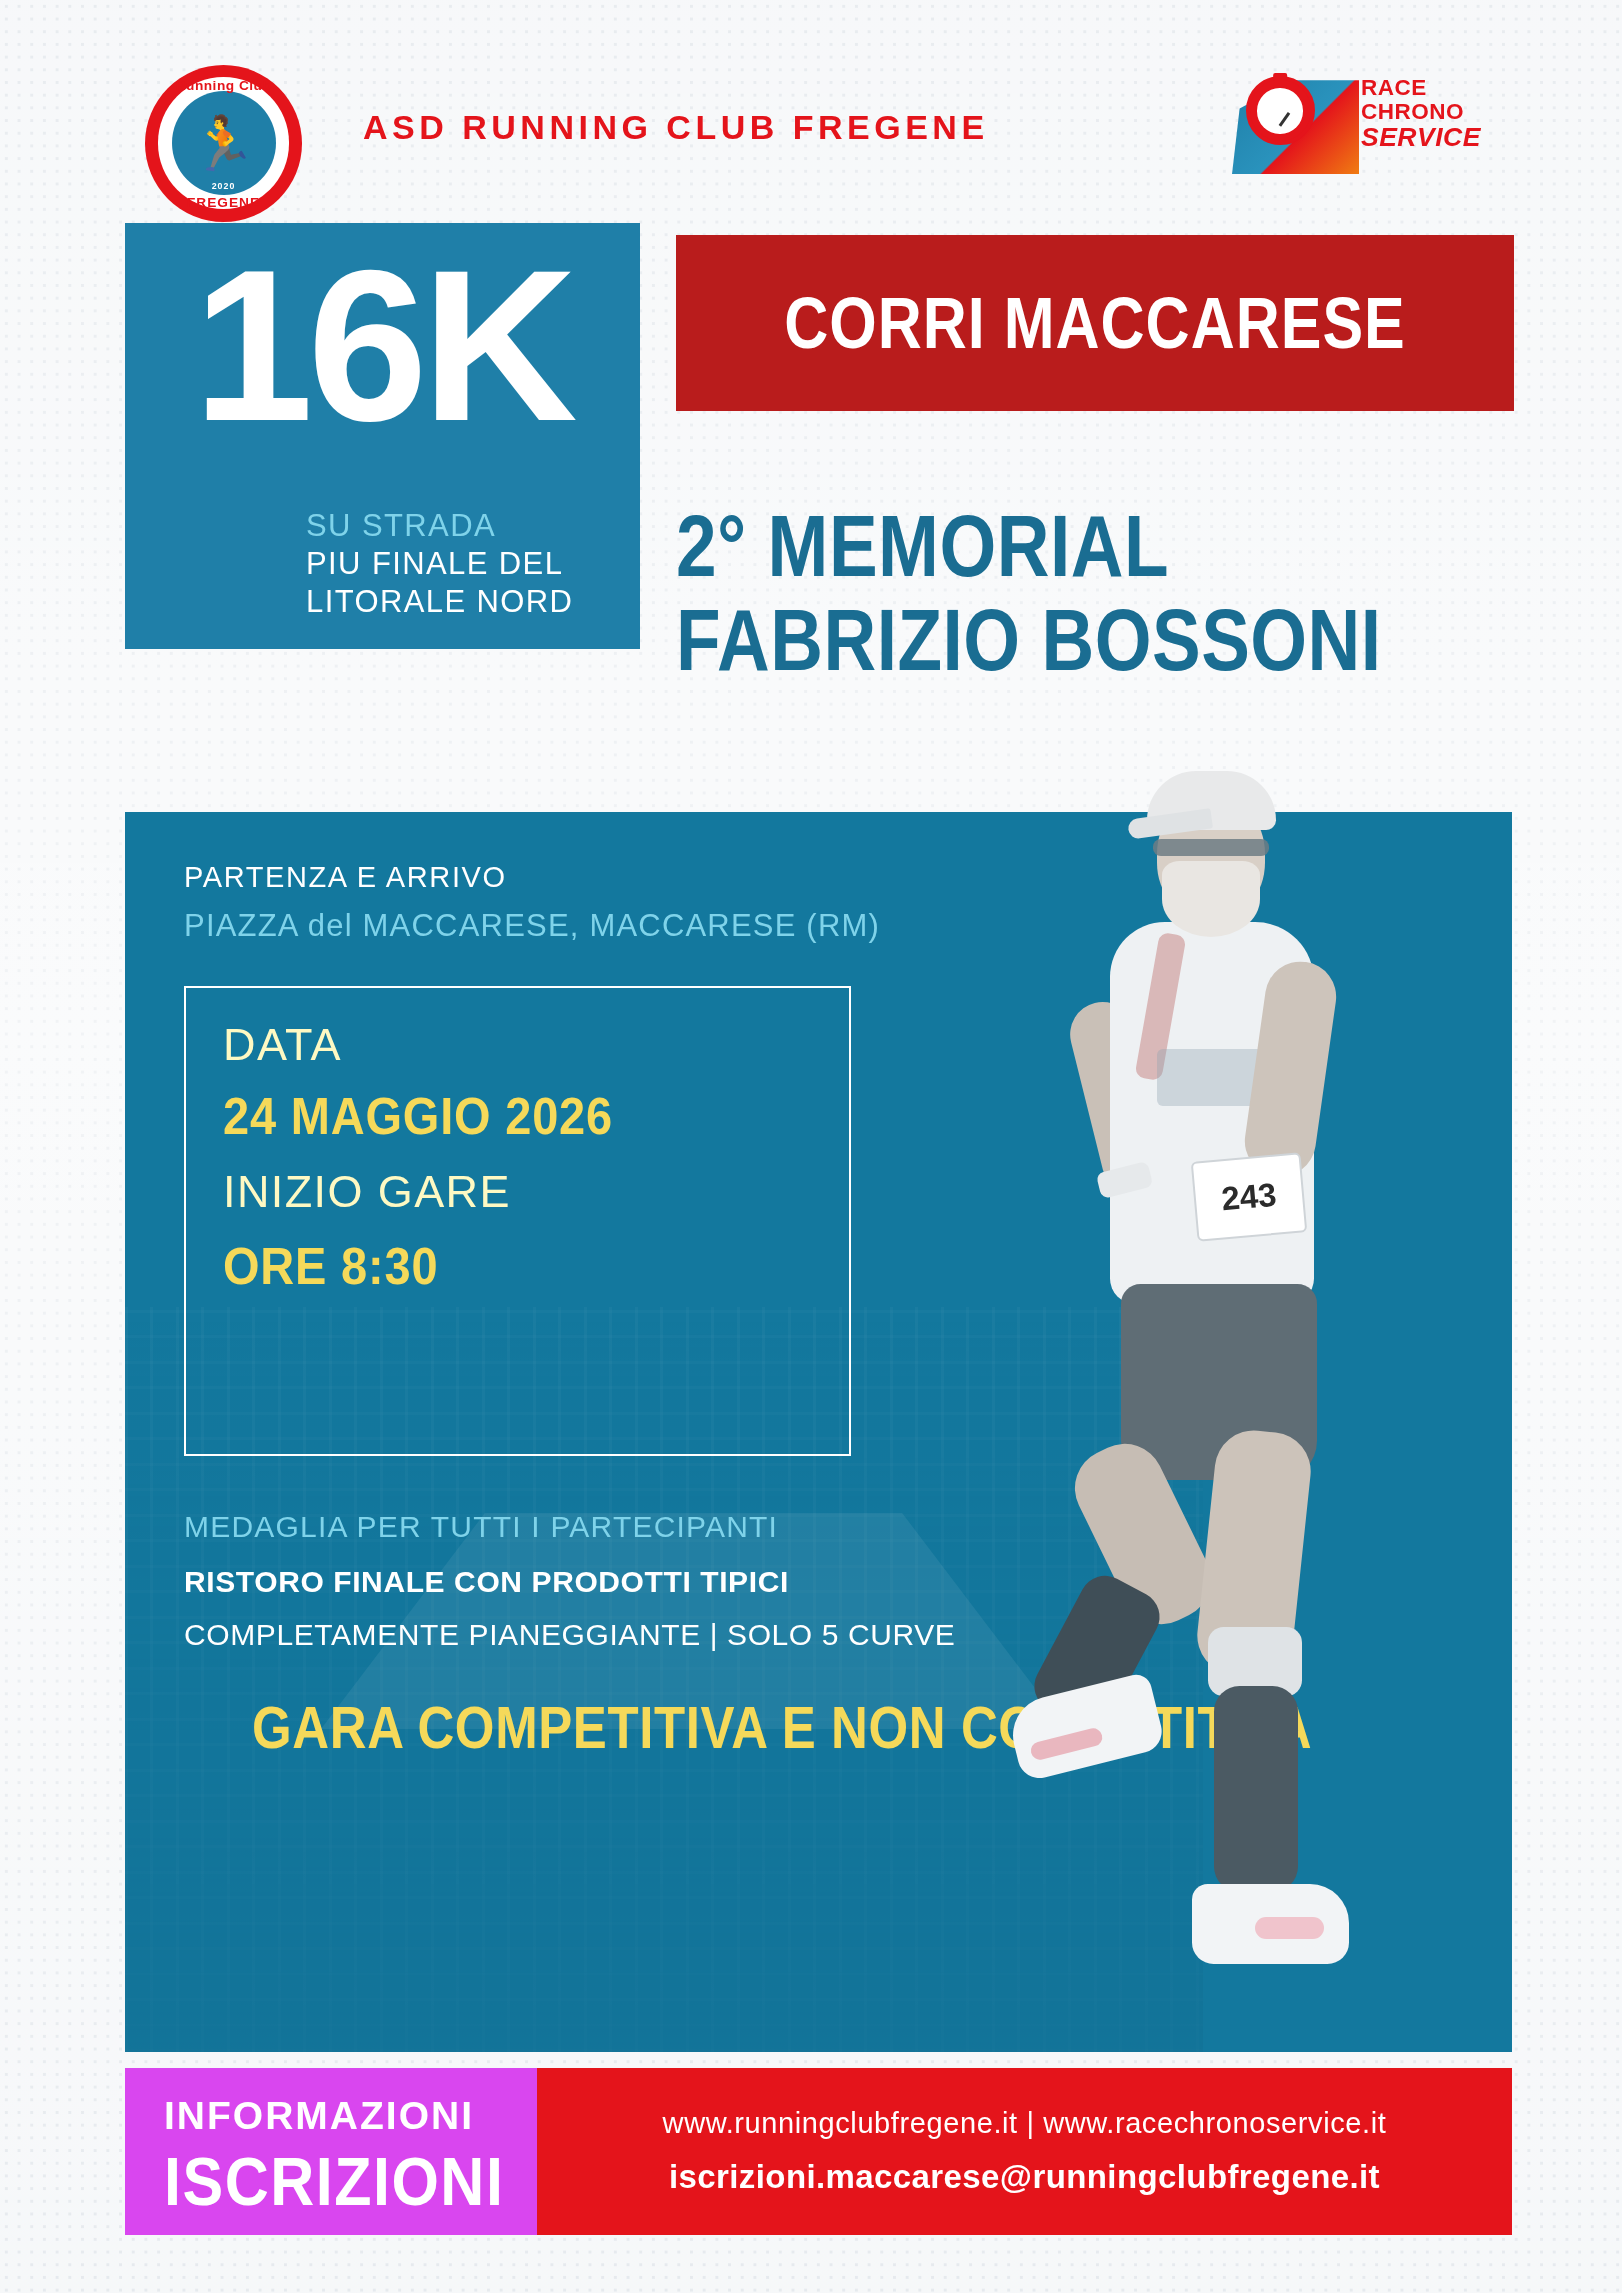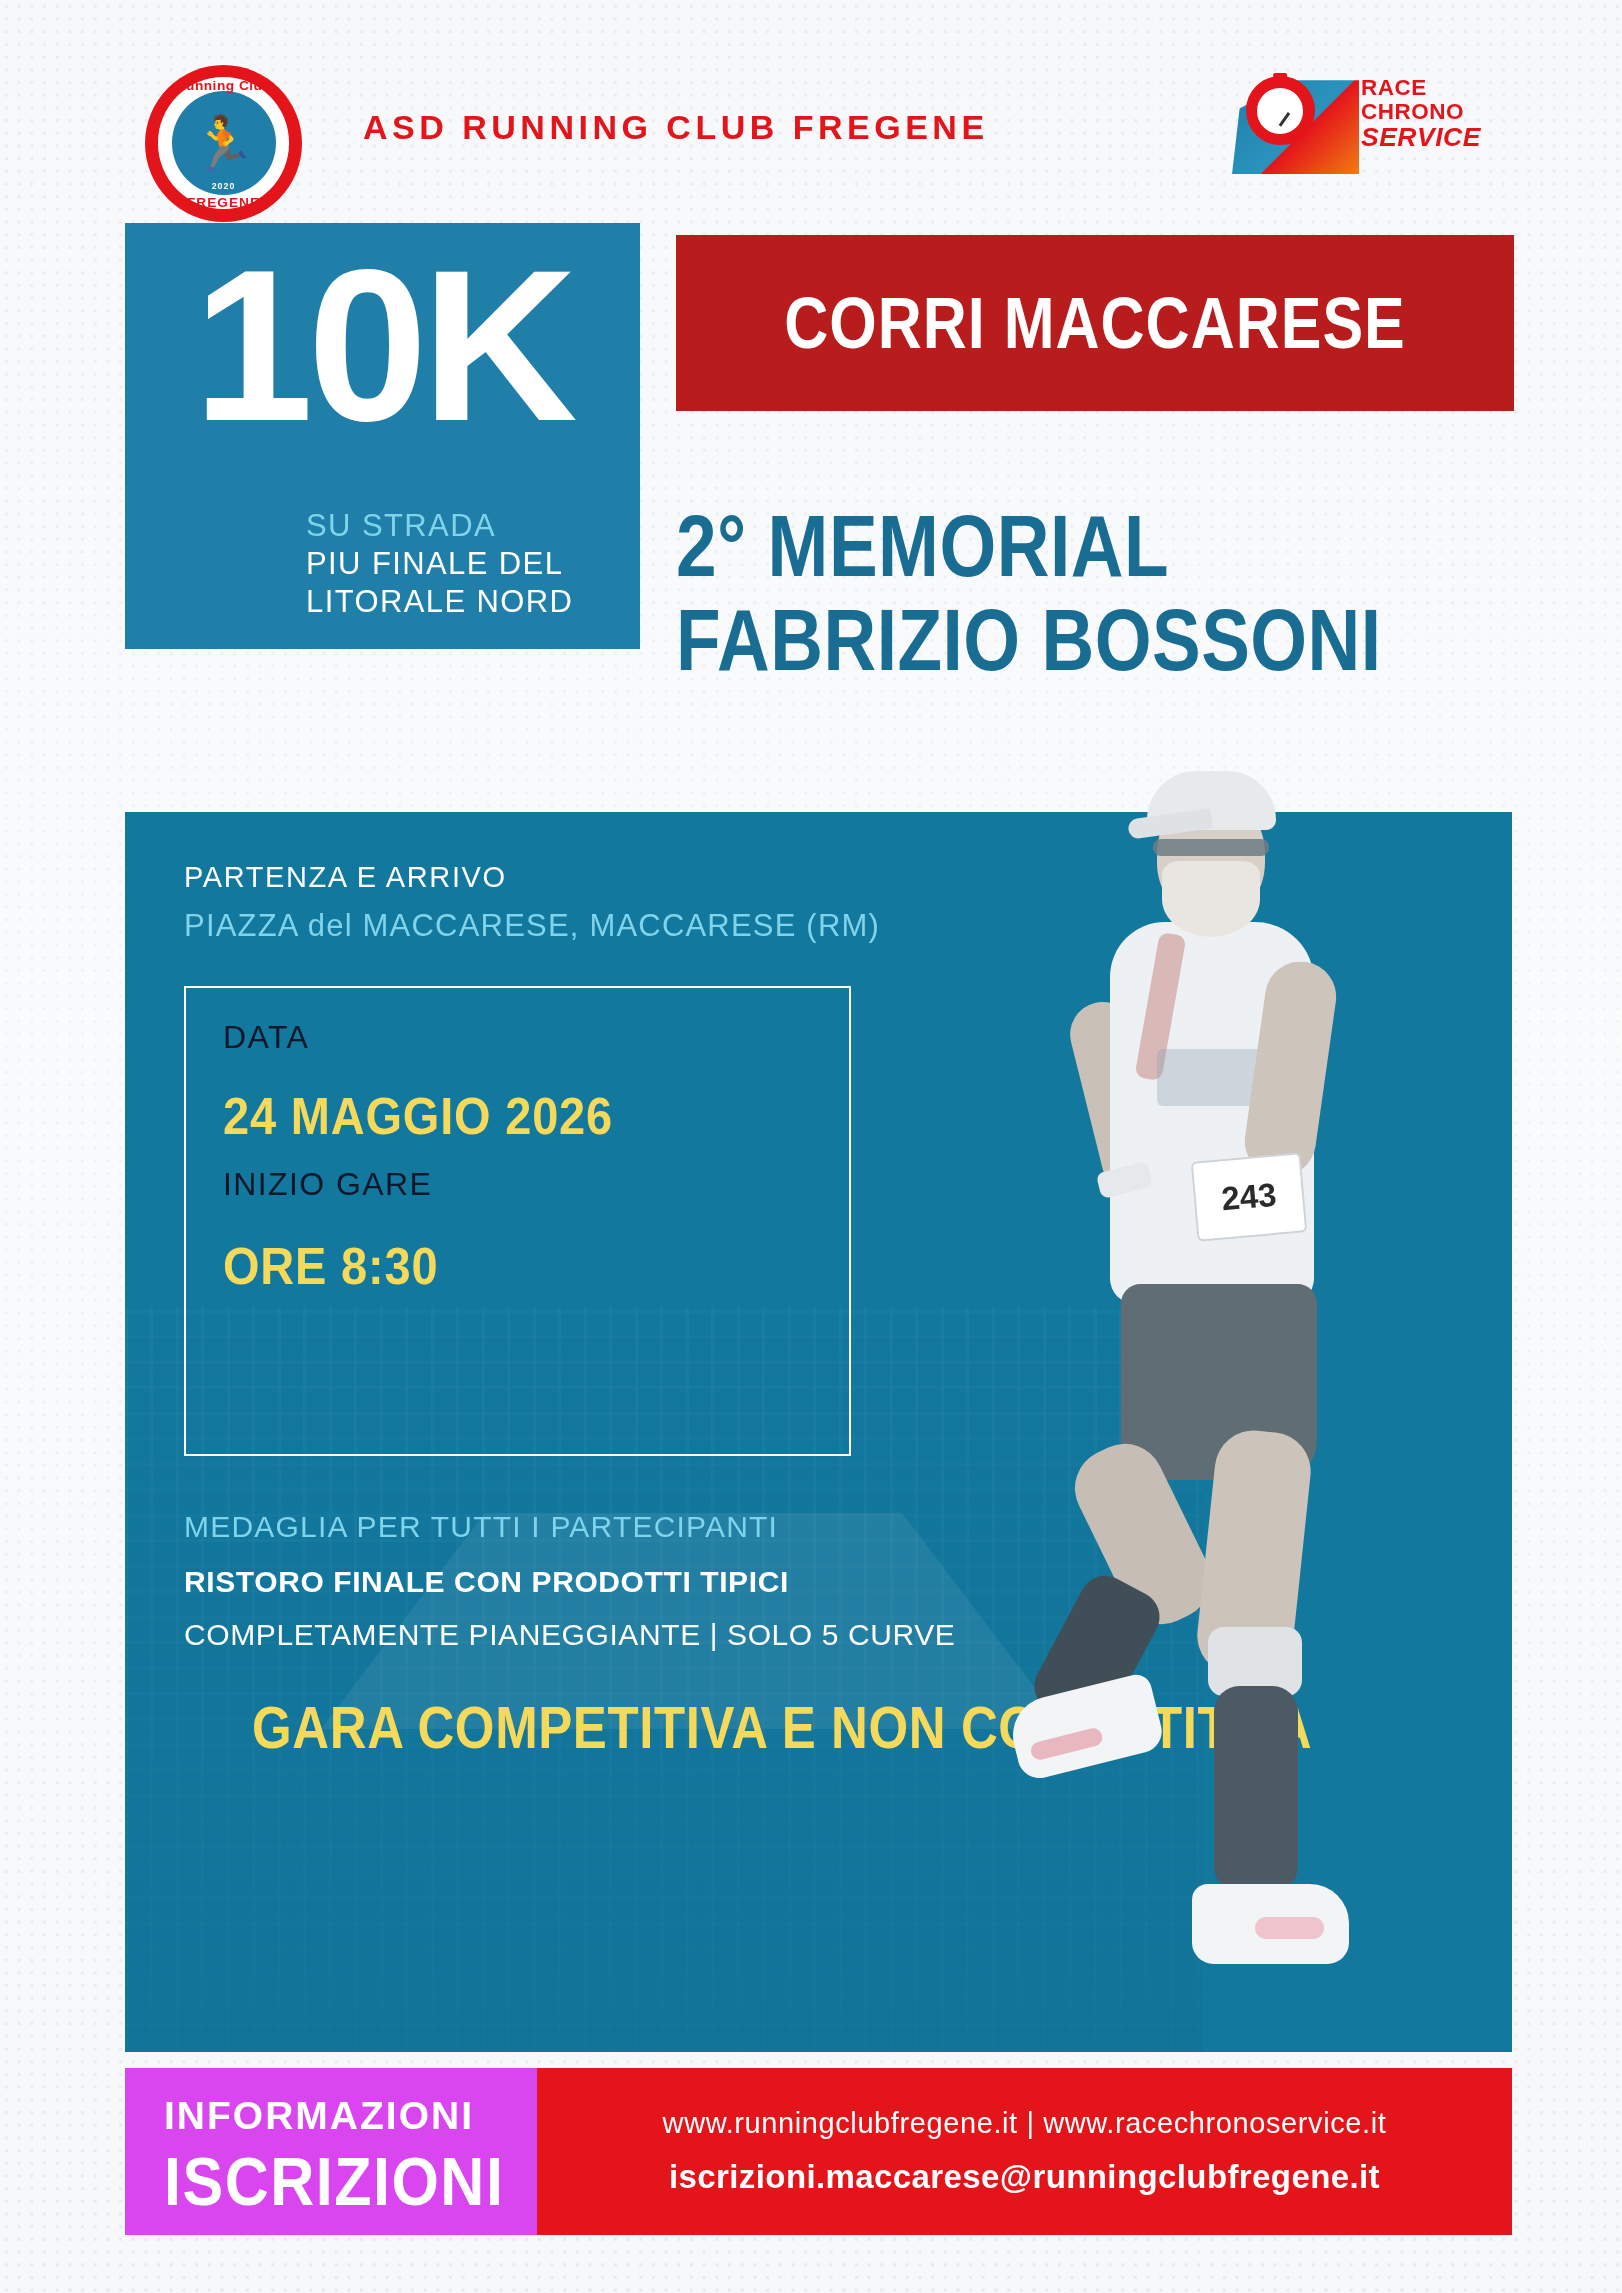--- a/index.html
+++ b/index.html
@@ -322,23 +322,23 @@
     height: 470px;
     border: 2.9px solid #ffffff;
     box-sizing: border-box;
   }
   .info-box .row {
     position: absolute;
     left: 37px;
     white-space: nowrap;
   }
   .info-box .lbl {
-    font-size: 32px;
+    font-size: 45px;
     letter-spacing: 1.4px;
-    color: #0f172a;
+    color: #fef9c3;
   }
   .info-box .val {
     font-size: 47px;
     font-weight: bold;
     letter-spacing: 0.8px;
     color: #f5d95a;
     transform: scaleY(1.12);
     transform-origin: left center;
     display: inline-block;
   }
@@ -588,21 +588,21 @@
       </div>
       <div class="ctext">
         <span class="l1">RACE</span>
         <span class="l2">CHRONO</span>
         <span class="l3">SERVICE</span>
       </div>
     </div>
   </div>
 
   <div class="tenk-block">
-    <div class="tenk-num">10K</div>
+    <div class="tenk-num">16K</div>
     <div class="tenk-sub">
       <div class="hl">SU STRADA</div>
       <div class="wh">PIU FINALE DEL</div>
       <div class="wh">LITORALE NORD</div>
     </div>
   </div>
 
   <div class="title-bar">
     <div class="t">CORRI MACCARESE</div>
   </div>

